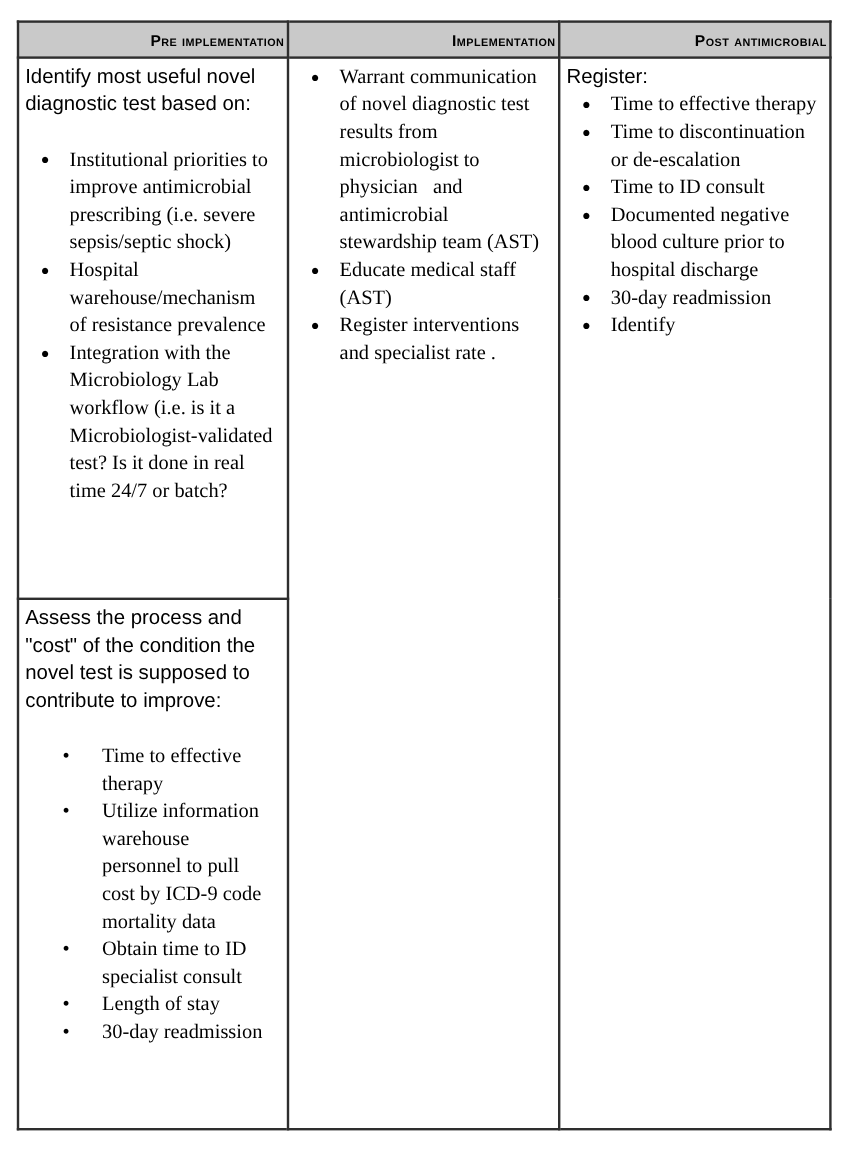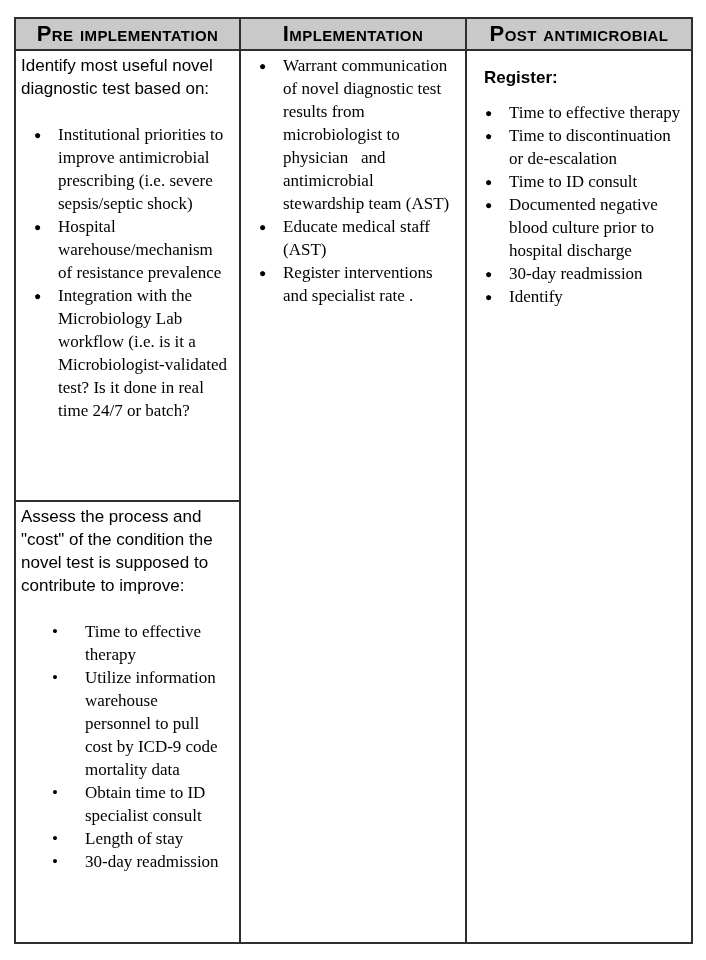--- a/index.html
+++ b/index.html
@@ -22,34 +22,34 @@
     border-collapse: collapse;
     table-layout: fixed;
   }
   .doc th, .doc td {
     border: 2px solid var(--border);
   }
   .doc th {
     background: var(--header-bg);
     font-variant: small-caps;
     font-weight: bold;
-    font-size: 22px;
+    font-size: 13px;
     letter-spacing: 0.4px;
-    text-align: center;
+    text-align: right;
     padding: 2px 2px;
     height: 24px;
   }
   .doc td {
     vertical-align: top;
     padding: 3px 8px 19px 5px;
     font-size: 17px;
     line-height: 23px;
   }
   .intro { margin: 0 0 23px 0; white-space: pre-wrap; }
-  .intro.tight { margin: 12px; font-weight: bold; }
+  .intro.tight { margin: 0; }
   ul.blist { list-style: none; margin: 0; padding: 0; }
   ul.blist li {
     position: relative;
     padding-left: 37px;
     white-space: pre-wrap;
     font-family: Liberation Serif, serif;
   }
   ul.blist li::before {
     content: "\25CF";
     position: absolute;

